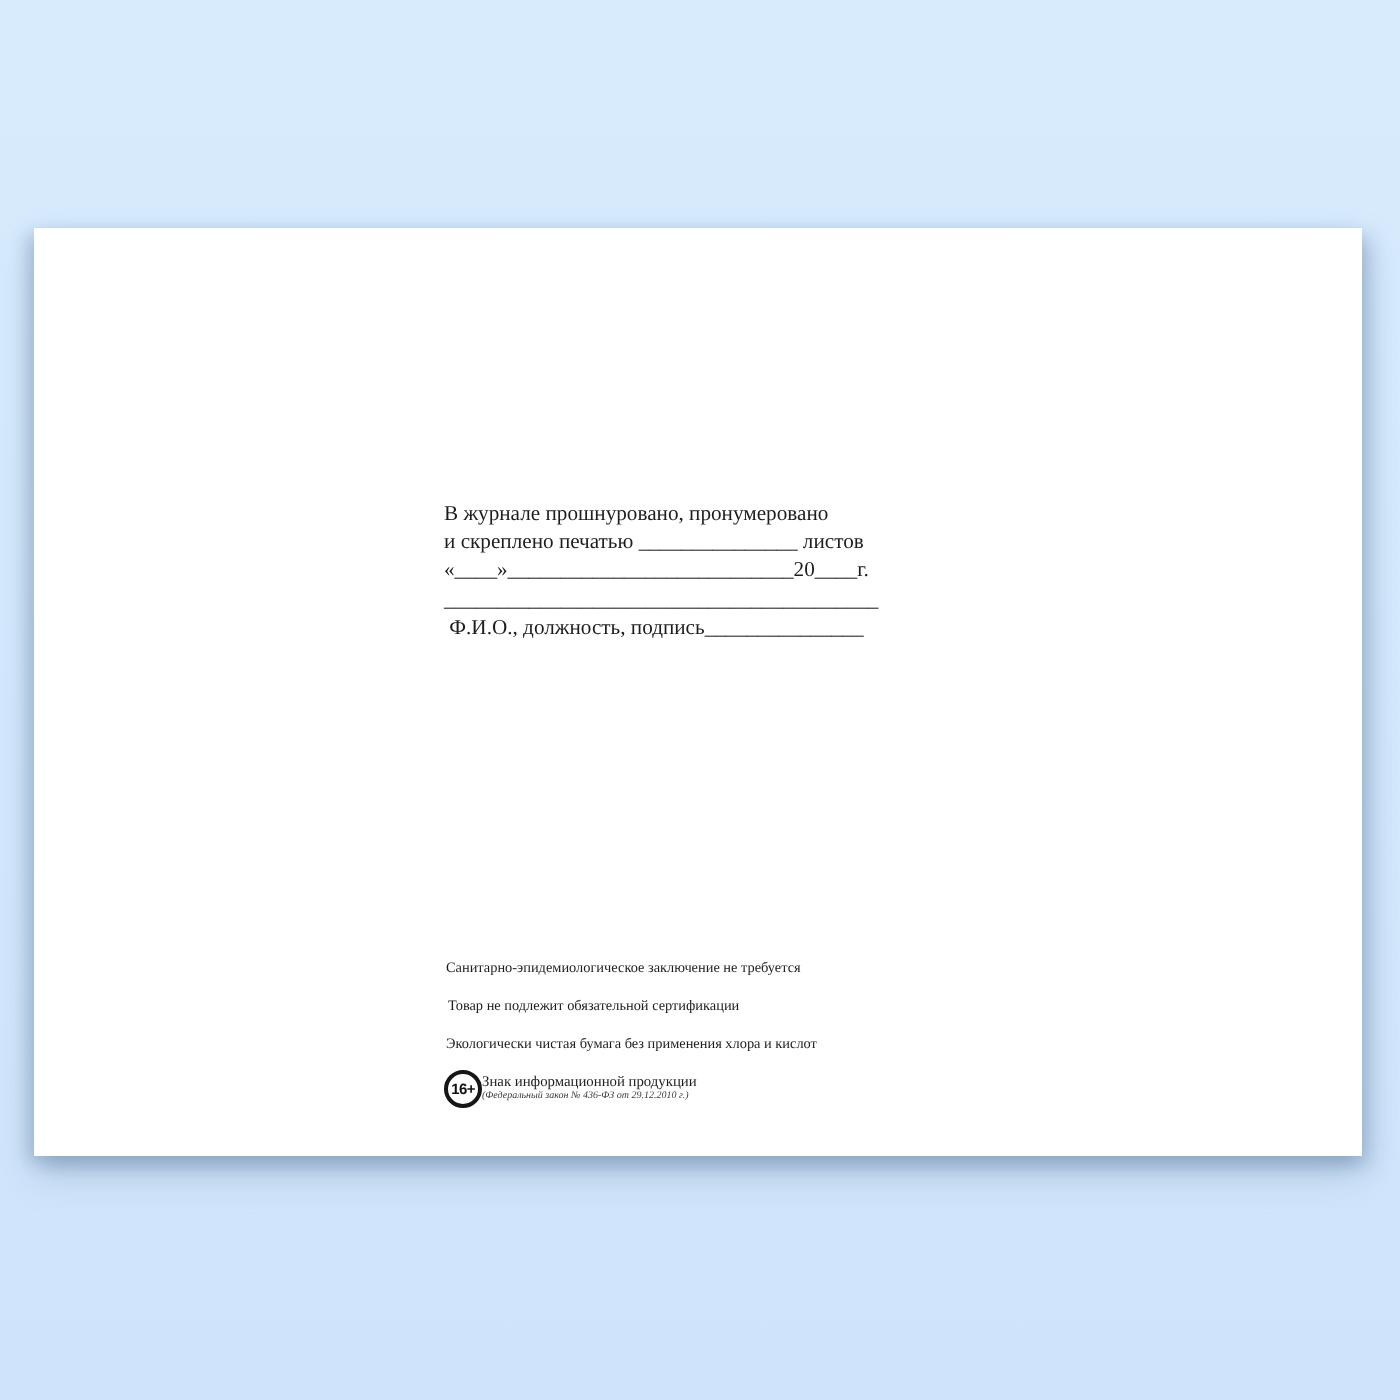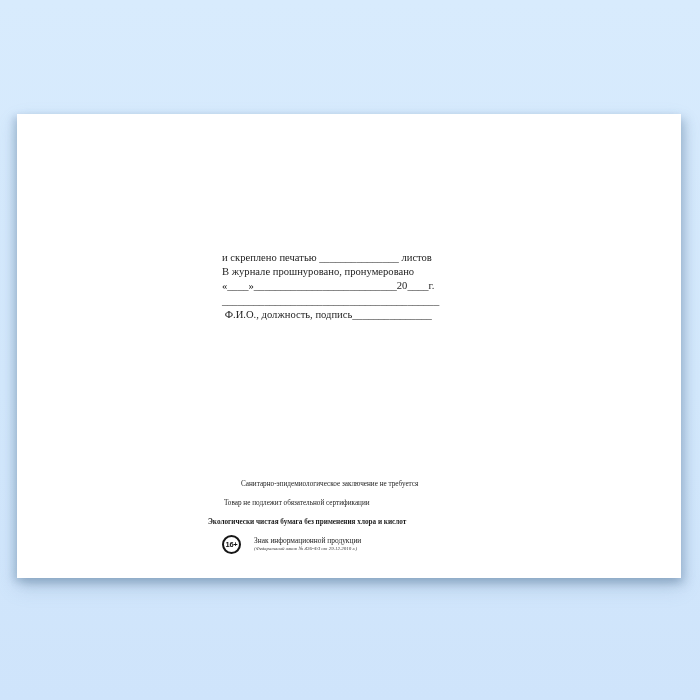--- a/index.html
+++ b/index.html
@@ -21,43 +21,43 @@
     font-size: 10.6px; line-height: 14.2px;
   }
   .stitch .line { white-space: pre; }
   .seal {
     position: absolute; left: 205px; top: 218px; width: 205px;
     text-align: right; font-size: 10.6px; line-height: 14px;
   }
   .fine { font-size: 7.2px; line-height: 9px; }
   .compliance { position: absolute; left: 205px; top: 329px; }
   .it { font-style: italic; }
-  .note-sanitary { position: absolute; left: 224px; top: 366px; }
+  .note-sanitary { position: absolute; left: 206px; top: 366px; }
   .note-cert     { position: absolute; left: 207px; top: 385px; }
-  .note-eco      { position: absolute; left: 191px; top: 404px; font-weight: bold; }
-  .age-row { position: absolute; left: 205px; top: 420px; display: flex; align-items: flex-start; gap: 13px; }
+  .note-eco      { position: absolute; left: 206px; top: 404px; }
+  .age-row { position: absolute; left: 205px; top: 420px; display: flex; align-items: flex-start; }
   .age-badge {
     width: 15px; height: 15px; margin-top: 1px;
     border: 2.2px solid #161616; border-radius: 50%;
     display: flex; align-items: center; justify-content: center;
     font-family: "Liberation Sans", "DejaVu Sans", sans-serif;
     font-weight: bold; font-size: 7.5px; letter-spacing: -0.3px; color: #111;
   }
   .age-text { padding-top: 3px; }
   .age-label { font-size: 7.4px; line-height: 8.5px; }
   .age-law   { font-size: 5px;  line-height: 6.5px; font-style: italic; color: #3a3a3a; }
 </style>
 </head>
 <body>
 
 <div class="page">
 
   <div class="stitch">
+    <div class="line">В журнале прошнуровано, пронумеровано</div>
     <div class="line">и скреплено печатью _______________ листов</div>
-    <div class="line">В журнале прошнуровано, пронумеровано</div>
     <div class="line">«____»___________________________20____г.</div>
     <div class="line">_________________________________________</div>
     <div class="line"> Ф.И.О., должность, подпись_______________</div>
   </div>
 
 
 
   <div class="note-sanitary fine">Санитарно-эпидемиологическое заключение не требуется</div>
 
   <div class="note-cert fine">Товар не подлежит обязательной сертификации</div>

